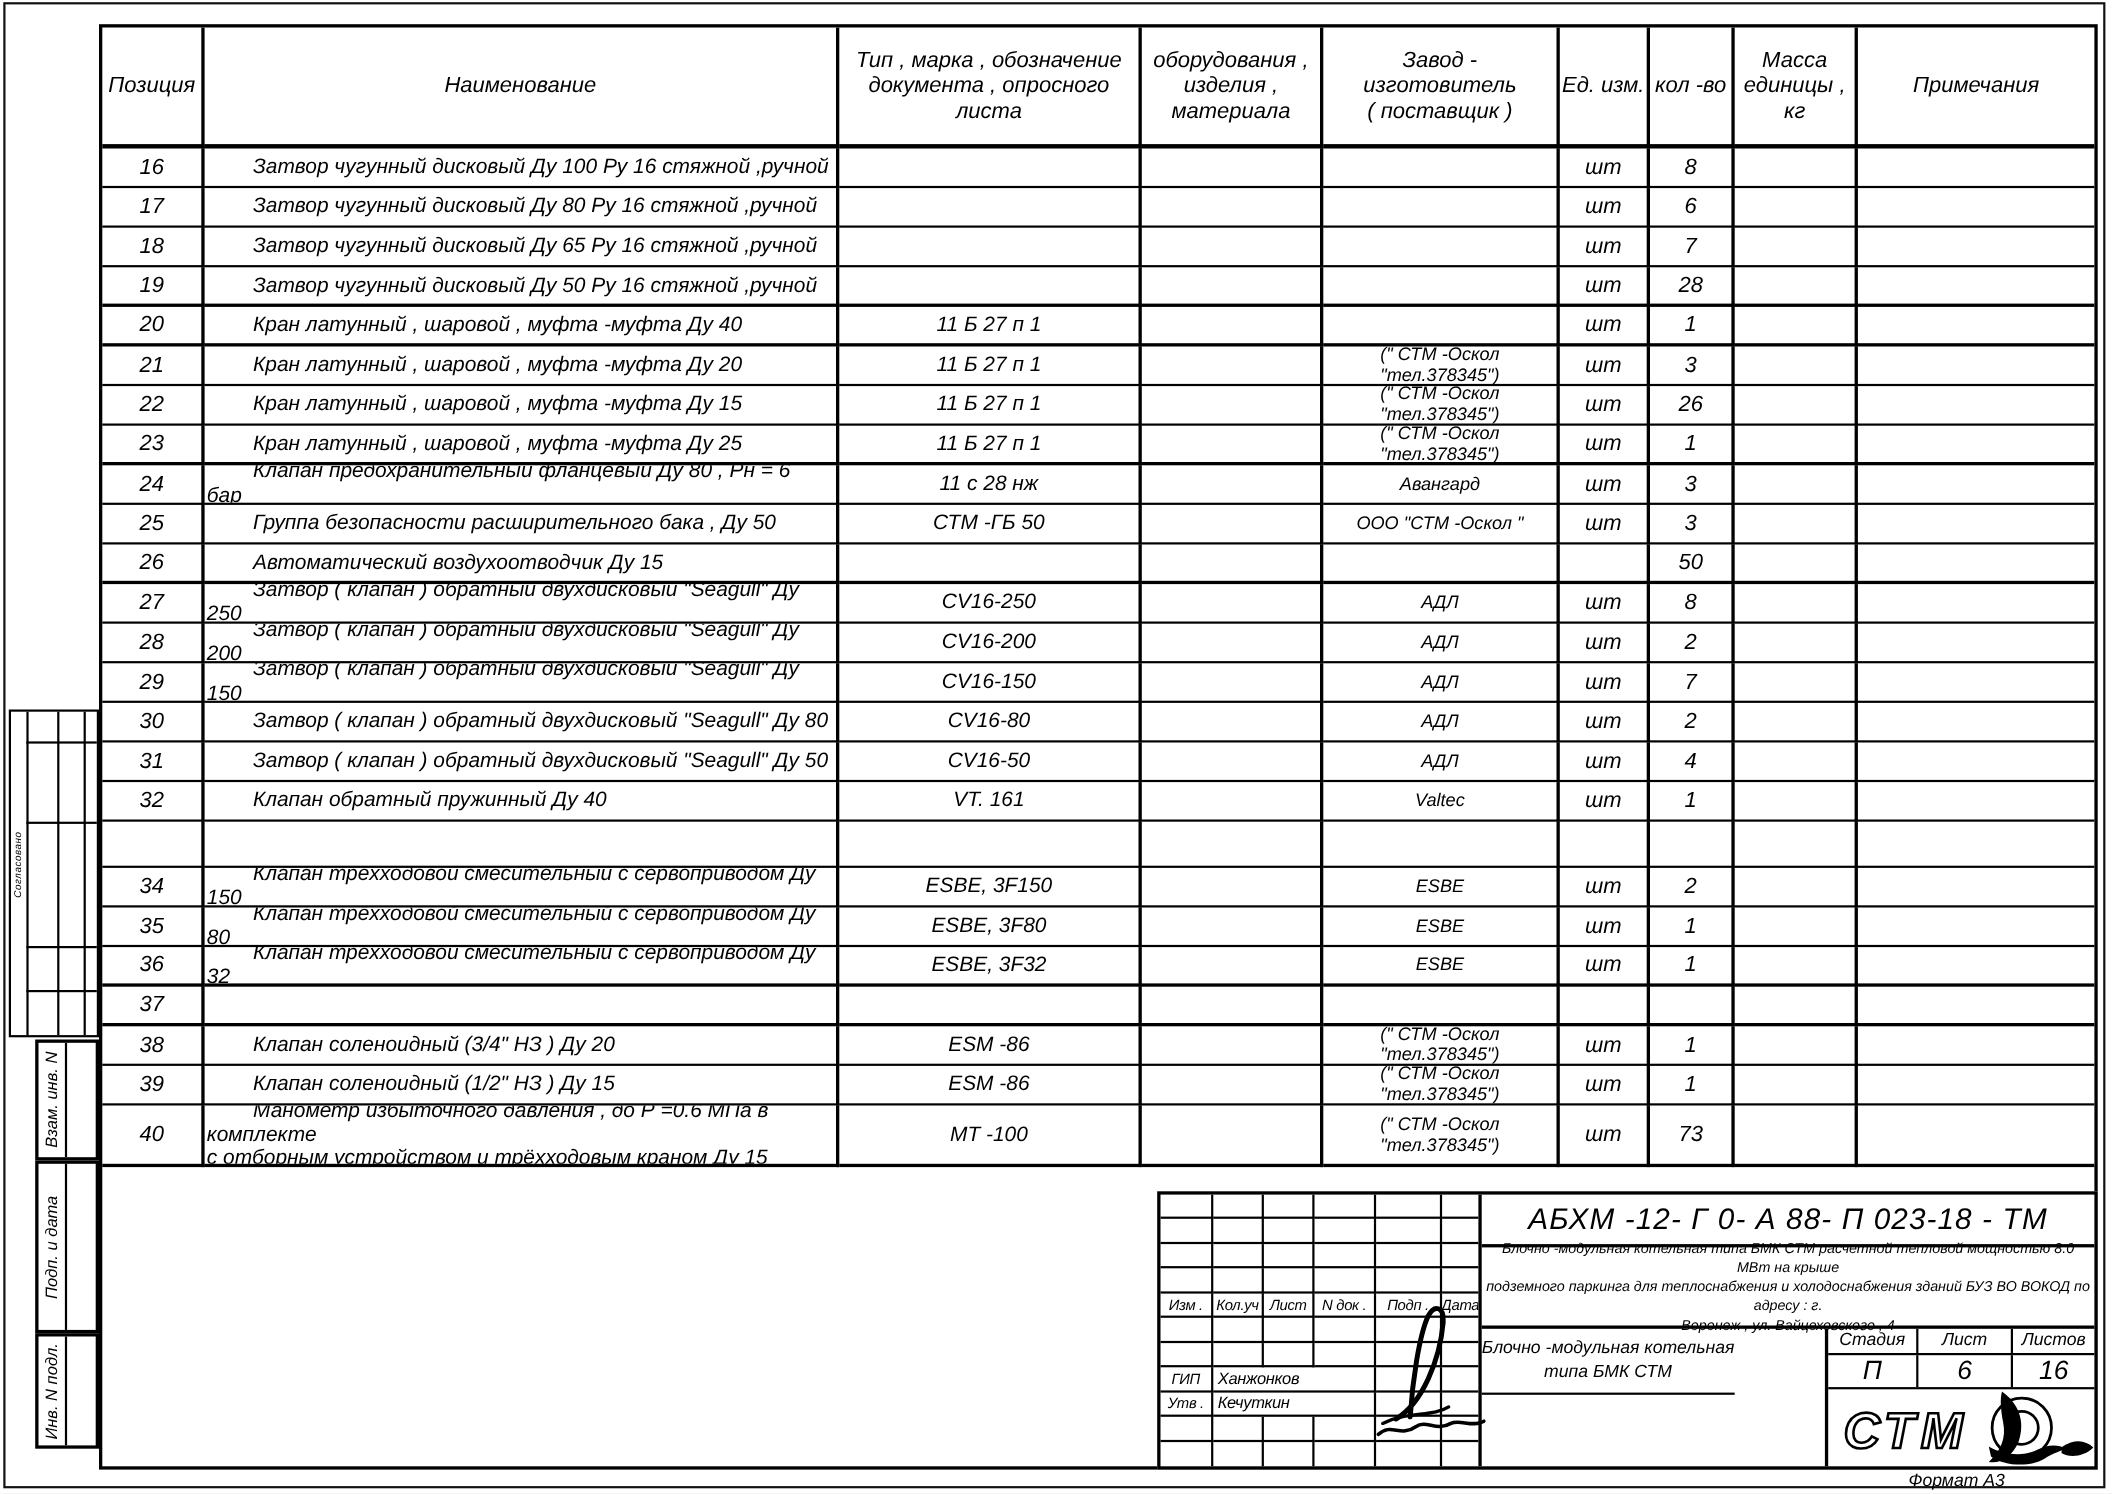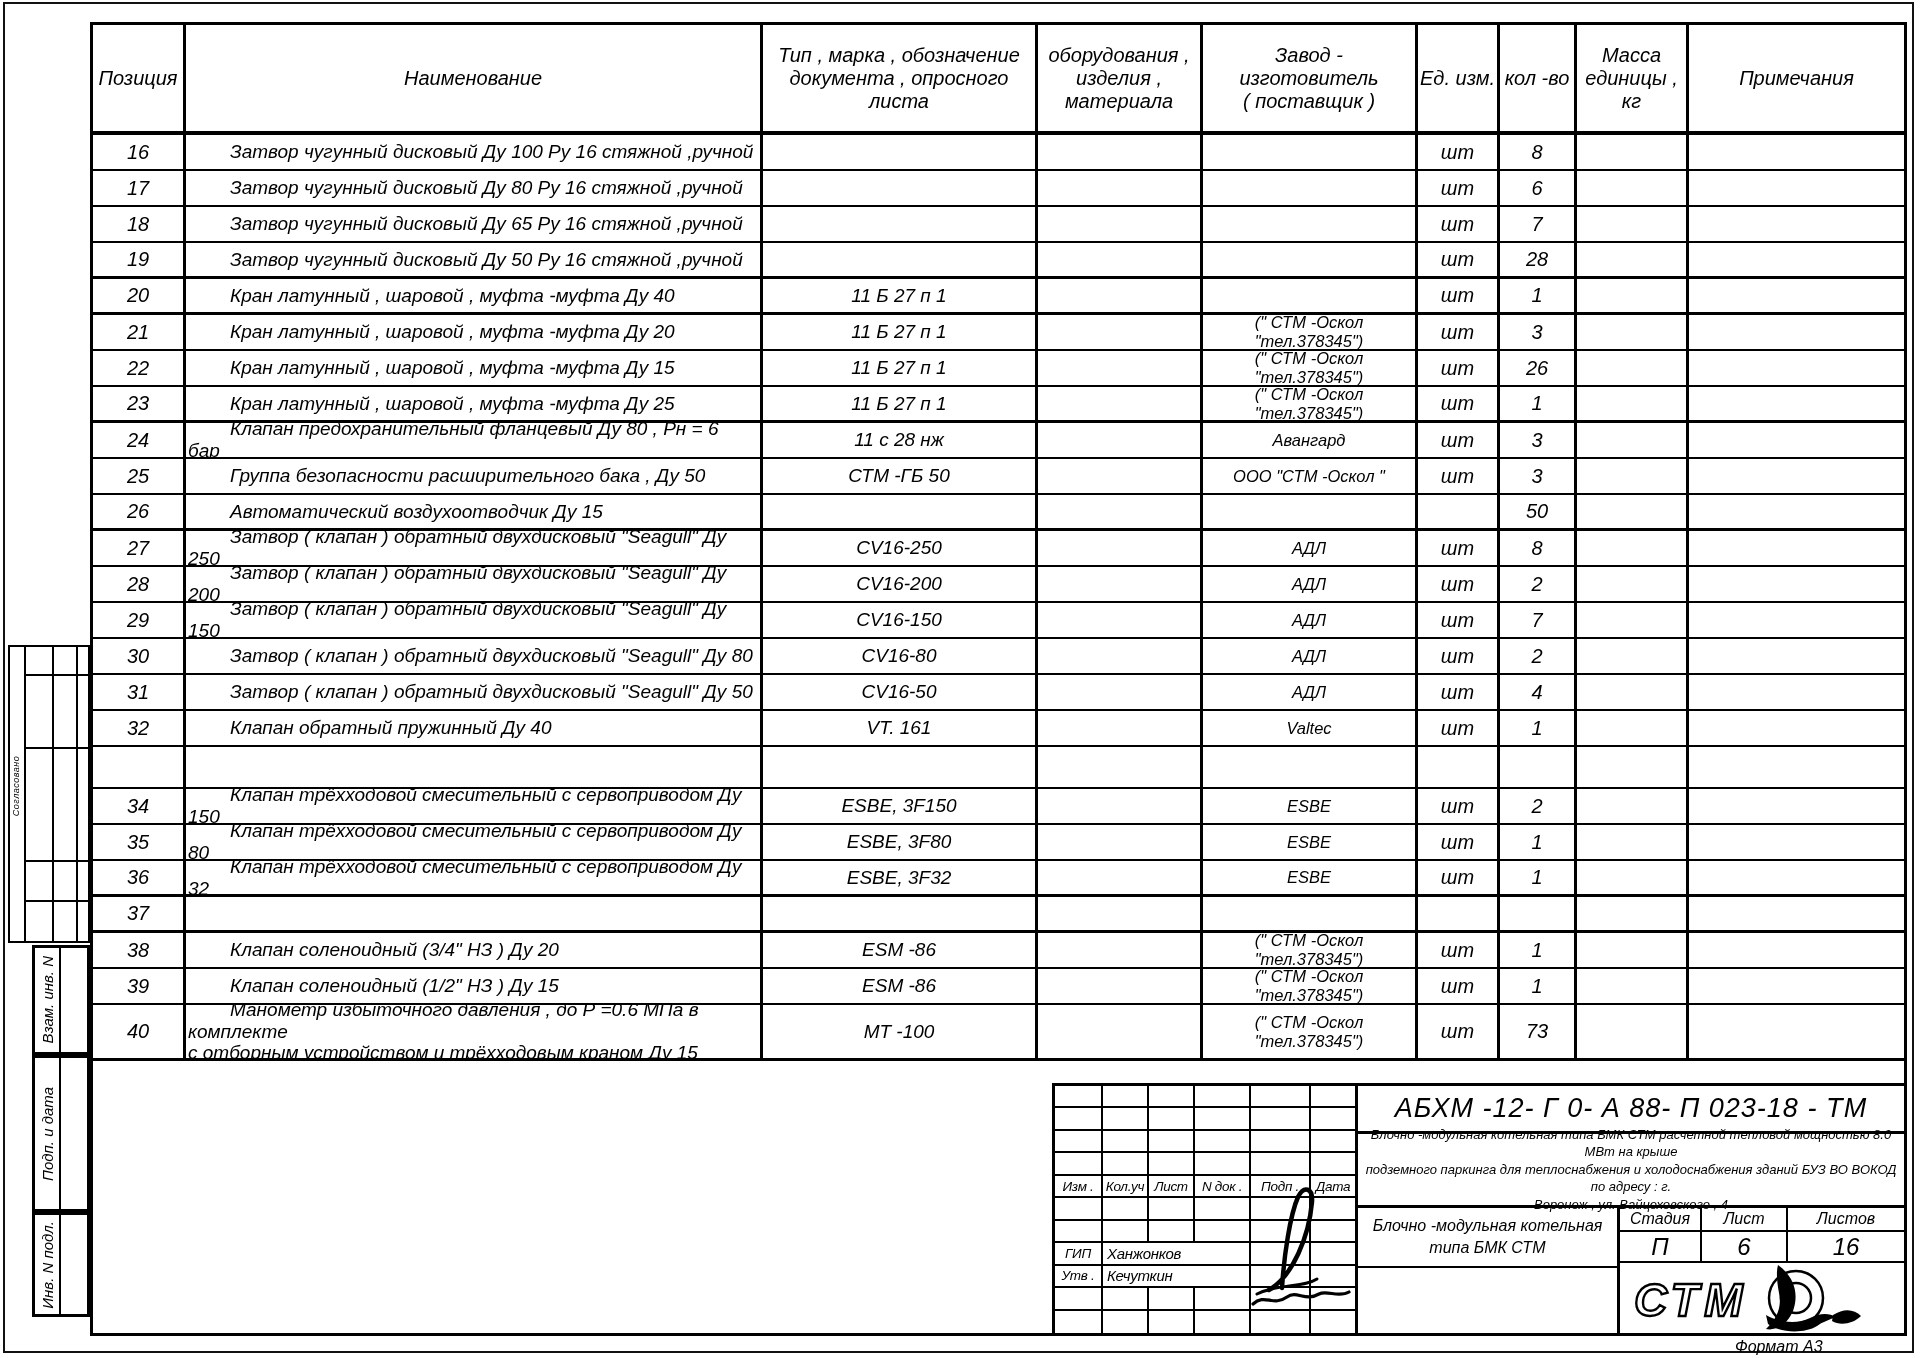--- a/index.html
+++ b/index.html
@@ -38,21 +38,21 @@
   .rev .rcell.lastrow{border-bottom:none;}
   .rev .rname{justify-content:flex-start;padding-left:4px;font-size:15px;}
   .sig-svg{position:absolute;left:192px;top:92px;pointer-events:none;}
 
   .info{flex:1;display:flex;flex-direction:column;}
   .docnum{height:64px;border-bottom:3px solid #000;box-sizing:border-box;display:flex;align-items:center;justify-content:center;
           font-size:27px;letter-spacing:1px;}
   .desc{height:74px;border-bottom:3px solid #000;box-sizing:border-box;display:flex;align-items:center;justify-content:center;
         font-size:13px;line-height:1.35;text-align:center;white-space:pre-line;padding:0 4px;}
   .bottomband{flex:1;display:flex;}
-  .bb-left{width:262px;border-right:3px solid #000;box-sizing:border-box;display:flex;flex-direction:column;}
+  .bb-left{width:315px;border-right:3px solid #000;box-sizing:border-box;display:flex;flex-direction:row;}
   .bb-title{height:60px;border-bottom:2px solid #000;box-sizing:border-box;display:flex;align-items:center;justify-content:center;
             text-align:center;font-size:16px;white-space:pre-line;line-height:1.35;}
   .bb-empty{flex:1;}
   .bb-right{flex:1;display:flex;flex-direction:column;}
   .stage-head,.stage-vals{display:flex;}
   .stage-head{height:24px;border-bottom:2px solid #000;box-sizing:border-box;}
   .stage-vals{height:31px;border-bottom:2px solid #000;box-sizing:border-box;}
   .st{box-sizing:border-box;border-right:2px solid #000;display:flex;align-items:center;justify-content:center;font-size:16px;font-style:italic;}
   .st:last-child{border-right:none;}
   .st.w1{width:82px;}.st.w2{width:86px;}.st.w3{flex:1;}

